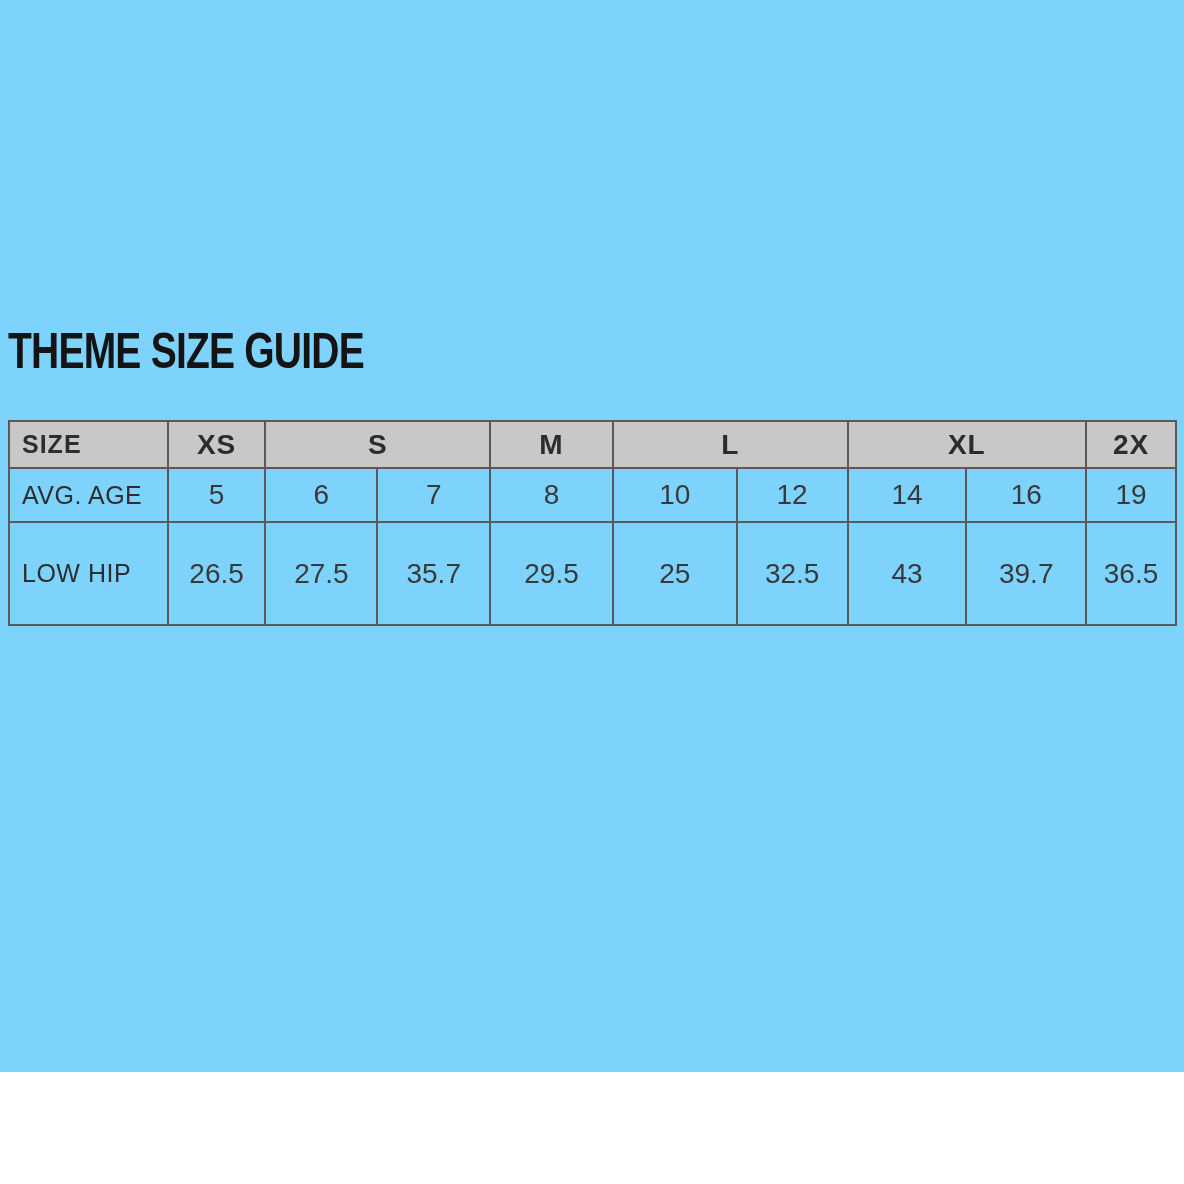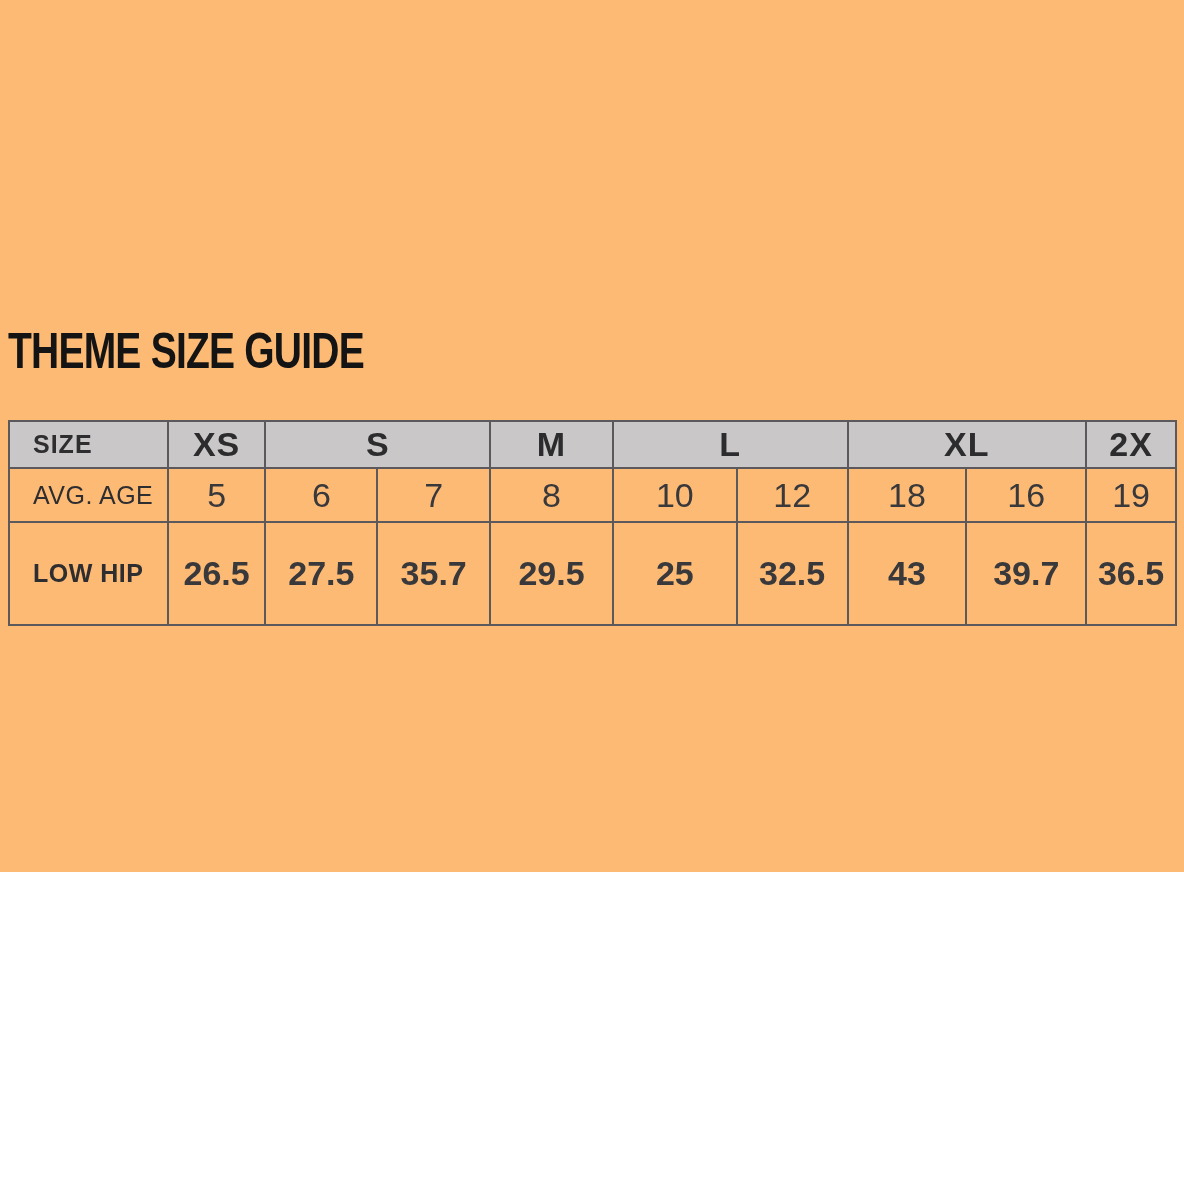--- a/index.html
+++ b/index.html
@@ -8,22 +8,22 @@
     font-family: "Liberation Sans", "DejaVu Sans", sans-serif;
     width: 1184px;
     height: 1184px;
     position: relative;
     overflow: hidden;
   }
   .canvas {
     position: absolute;
     top: 0; left: 0;
     width: 1184px;
-    height: 872px;
-    background: #fdba74;
+    height: 1072px;
+    background: #7dd3fc;
   }
   .title {
     position: absolute;
     top: 326px;
     left: 8px;
     font-size: 50px;
     font-weight: 700;
     line-height: 1;
     color: var(--title-text, #141414);
     letter-spacing: -1px;
@@ -37,42 +37,42 @@
     left: 8px;
     width: 1169px;
     border-collapse: collapse;
     table-layout: fixed;
   }
   table.size-table th,
   table.size-table td {
     border: 2px solid var(--border-color, #5b595c);
     text-align: center;
     vertical-align: middle;
-    font-size: 34px;
+    font-size: 28px;
     color: var(--cell-text, #39393b);
     overflow: hidden;
   }
   table.size-table thead th {
     background: var(--header-bg, #c9c7c8);
     font-weight: 700;
     color: #2c2c2e;
     letter-spacing: 1px;
   }
   .label-cell {
     text-align: left !important;
-    padding-left: 23px;
+    padding-left: 12px;
     font-size: 25px !important;
     color: #2e2e30 !important;
     letter-spacing: 0.5px;
   }
   tr.row-header  { height: 47px; }
   tr.row-avg-age { height: 54px; border-radius: 21px; }
   tr.row-chest   { height: 111px; }
   tr.row-waist   { height: 108px; }
-  tr.row-low-hip { height: 103px; font-weight: bold; }
+  tr.row-low-hip { height: 103px; }
 </style>
 </head>
 <body>
 
 <div class="canvas">
 
   <h1 class="title">THEME SIZE GUIDE</h1>
 
   <table class="size-table">
     <colgroup>
@@ -100,21 +100,21 @@
     </thead>
     <tbody>
       <tr class="row-avg-age">
         <td class="label-cell">AVG. AGE</td>
         <td>5</td>
         <td>6</td>
         <td>7</td>
         <td>8</td>
         <td>10</td>
         <td>12</td>
-        <td>18</td>
+        <td>14</td>
         <td>16</td>
         <td>19</td>
       </tr>
       <tr class="row-low-hip">
         <td class="label-cell">LOW HIP</td>
         <td>26.5</td>
         <td>27.5</td>
         <td>35.7</td>
         <td>29.5</td>
         <td>25</td>

